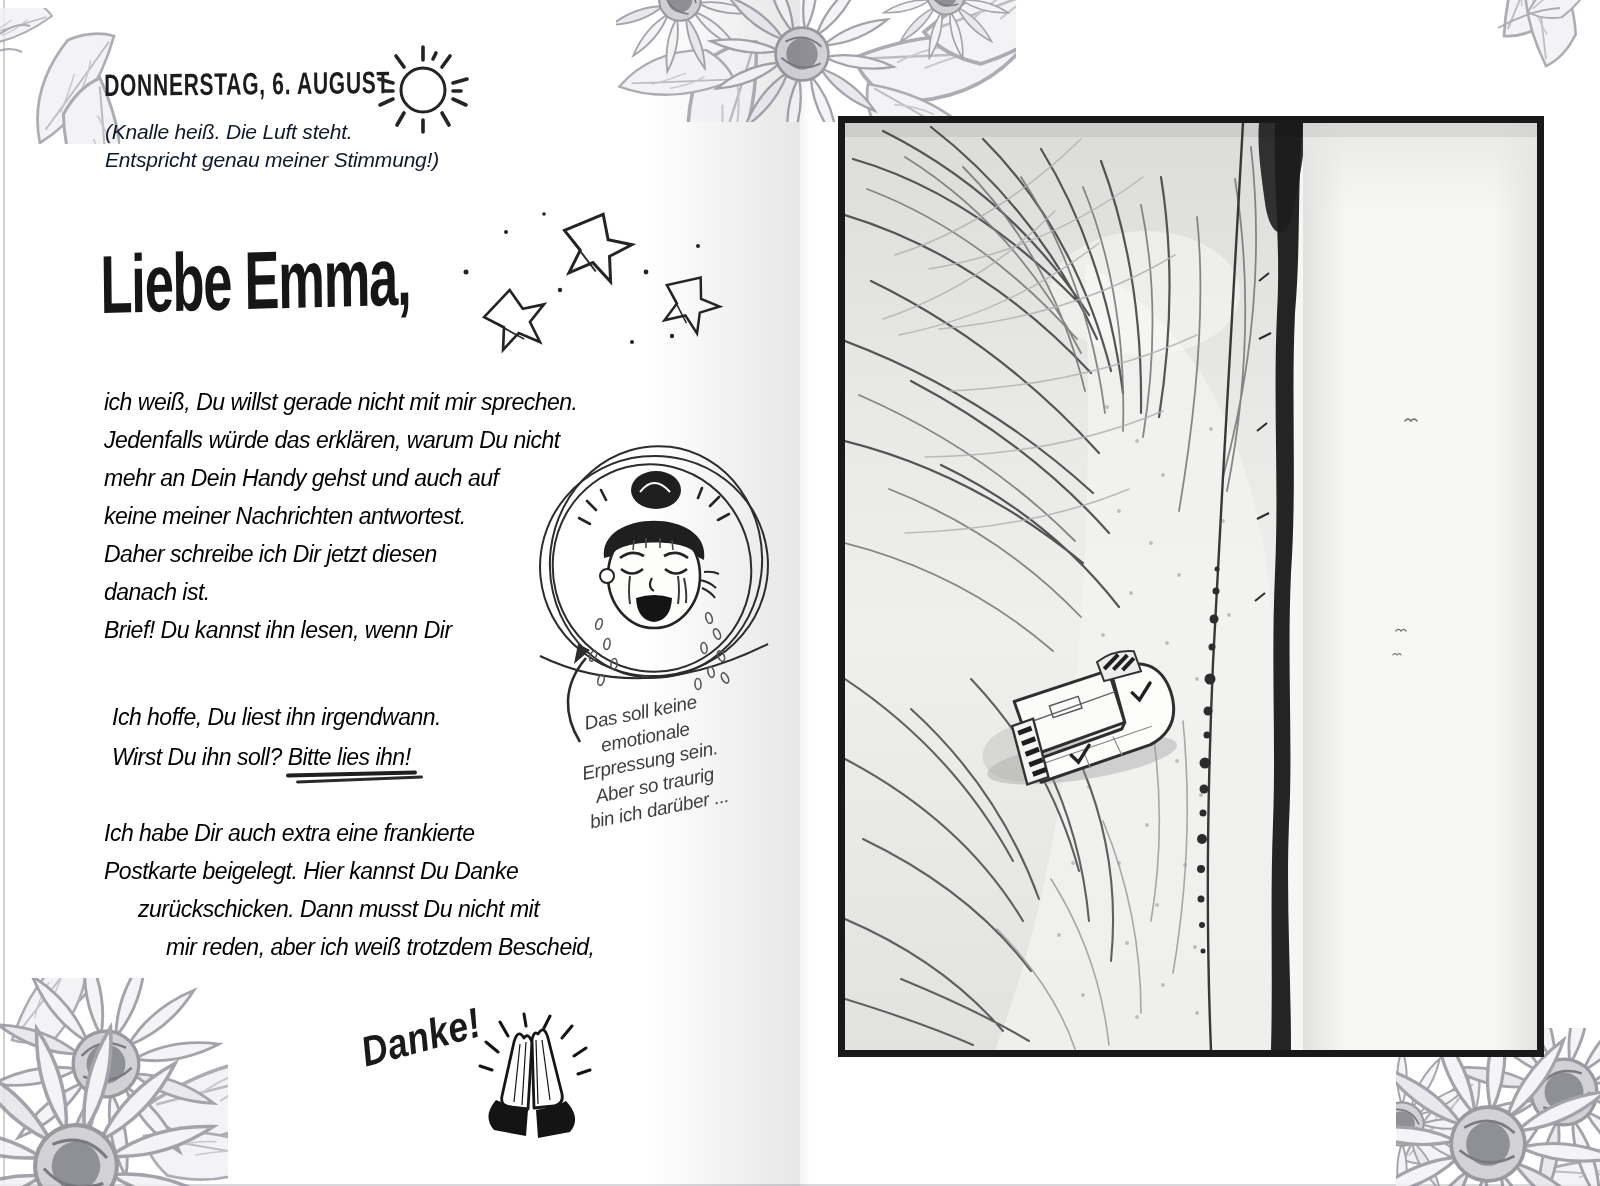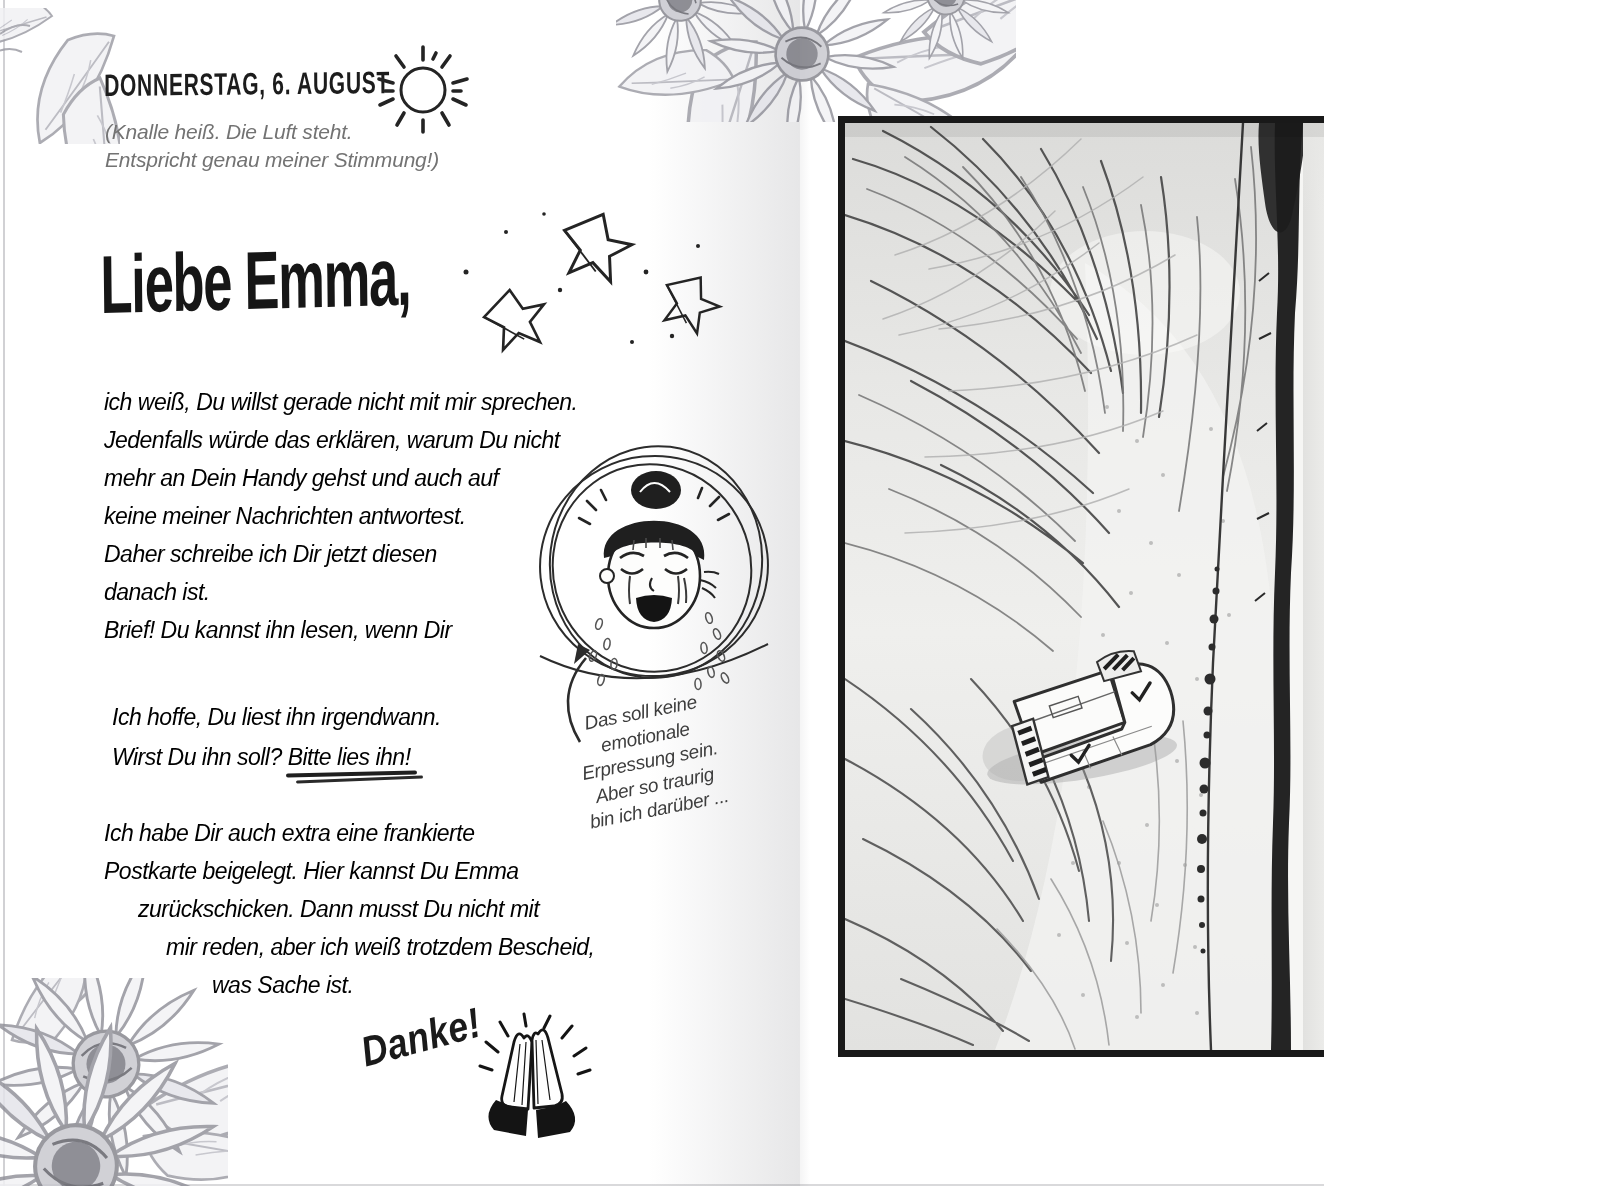--- a/index.html
+++ b/index.html
@@ -1,30 +1,30 @@
 <!DOCTYPE html>
 <html><head>
 <meta charset="utf-8">
 <style>
   html,body{margin:0;padding:0;background:#ffffff;}
-  .spread{position:relative;width:1324px;height:1186px;background:#ffffff;overflow:hidden;
+  .spread{position:relative;width:1600px;height:1186px;background:#ffffff;overflow:hidden;
           font-family:"Liberation Sans",sans-serif;}
   .page-edge-left{position:absolute;left:3px;top:0;width:2px;height:100%;background:#b9b9bd;opacity:.65;}
   .page-edge-bottom{position:absolute;left:0;bottom:0;width:100%;height:2px;background:#cfcfd2;opacity:.8;}
   .gutter-shade{position:absolute;left:648px;top:0;width:152px;height:100%;
           background:linear-gradient(to right, rgba(120,120,126,0) 0%, rgba(120,120,126,.18) 100%);}
   .gutter-shade-r{position:absolute;left:800px;top:0;width:10px;height:100%;
           background:linear-gradient(to right, rgba(120,120,126,.08), rgba(120,120,126,0));}
 
   .deco{position:absolute;opacity:.82;}
 
   .date-heading{position:absolute;left:104px;top:68px;font-weight:700;font-size:31px;color:#1c1c1c;
           letter-spacing:1px;transform:scaleX(.68) rotate(-.4deg);transform-origin:left top;white-space:nowrap;}
   .weather{position:absolute;left:105px;top:118px;font-style:italic;font-size:21px;line-height:28px;
-          color:#737373;letter-spacing:-.2px;white-space:nowrap;}
+          color:#0f172a;letter-spacing:-.2px;white-space:nowrap;}
   .salutation{position:absolute;left:100px;top:238px;font-weight:700;font-size:82px;color:#161616;
           letter-spacing:-2px;transform:scaleX(.64) rotate(-1deg);transform-origin:left top;white-space:nowrap;}
   .para{position:absolute;font-style:italic;font-size:23px;line-height:38px;letter-spacing:-.5px;
           color:#000000;white-space:nowrap;}
   .p1{left:104px;top:383px;}
   .p2{left:112px;top:697px;line-height:40px;}
   .p3{left:104px;top:814px;line-height:38px;}
   .ind1{padding-left:34px;} .ind2{padding-left:62px;} .ind3{padding-left:108px;}
   .hand-underline{position:relative;}
   .hand-underline::after{content:"";position:absolute;left:-2px;right:-6px;bottom:-5px;height:3.5px;
@@ -223,24 +223,23 @@
     <div class="margin-note">
       <div>Das soll keine</div>
       <div>emotionale</div>
       <div>Erpressung sein.</div>
       <div>Aber so traurig</div>
       <div>bin ich darüber ...</div>
     </div>
 
     <div class="para p3">
       <div>Ich habe Dir auch extra eine frankierte</div>
-      <div>Postkarte beigelegt. Hier kannst Du Emma</div>
+      <div>Postkarte beigelegt. Hier kannst Du Danke</div>
       <div class="ind1">zurückschicken. Dann musst Du nicht mit</div>
       <div class="ind2">mir reden, aber ich weiß trotzdem Bescheid,</div>
-      <div class="ind3">was Sache ist.</div>
     </div>
 
     <div class="closing">Danke!</div>
 
     <svg class="doodle" style="left:478px;top:1012px" width="114" height="130" viewBox="0 0 114 130">
       <g stroke="#141414" stroke-width="3" stroke-linecap="round">
         <path d="M20,40 L8,30 M30,24 L22,10 M48,14 L46,2 M66,16 L72,4 M84,26 L94,14 M96,44 L108,36
                  M14,58 L2,54 M100,62 L112,58"></path>
       </g>
       <path d="M46,26 Q40,16 36,30 L24,84 Q22,94 32,95 L50,97 L54,30 Q50,20 46,26 Z" fill="#ffffff" stroke="#161616" stroke-width="2.8" stroke-linejoin="round"></path>

